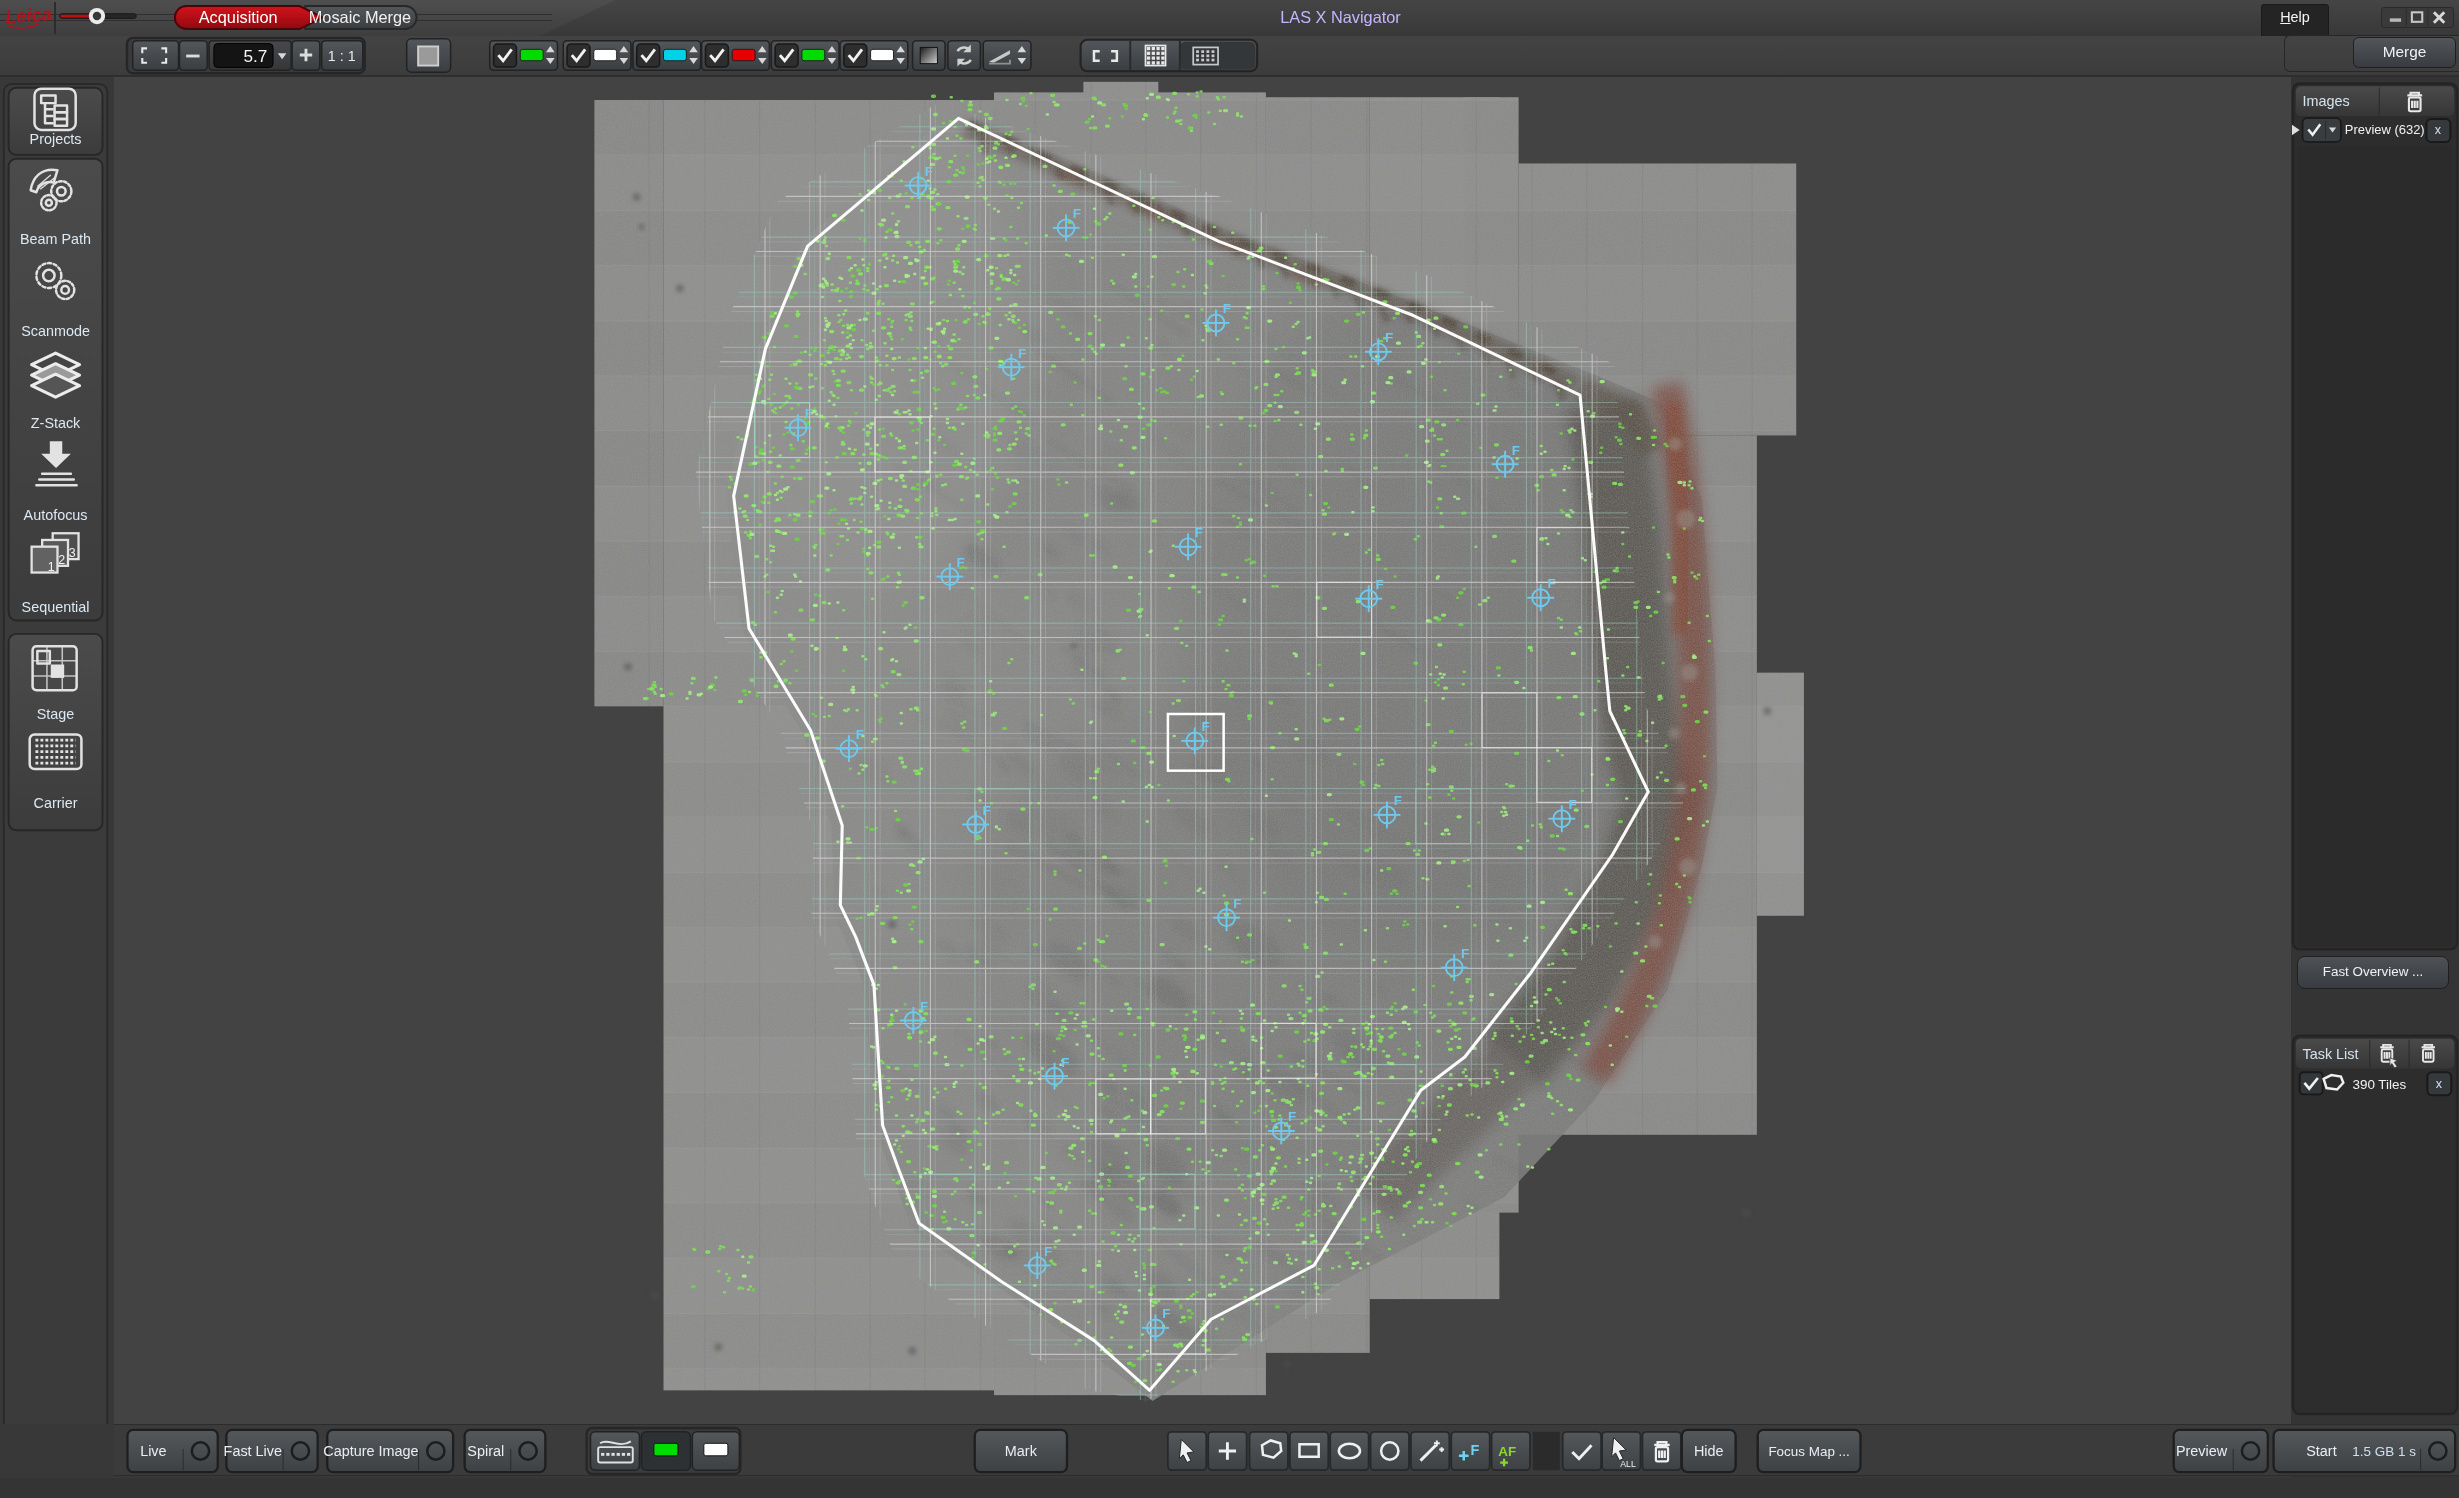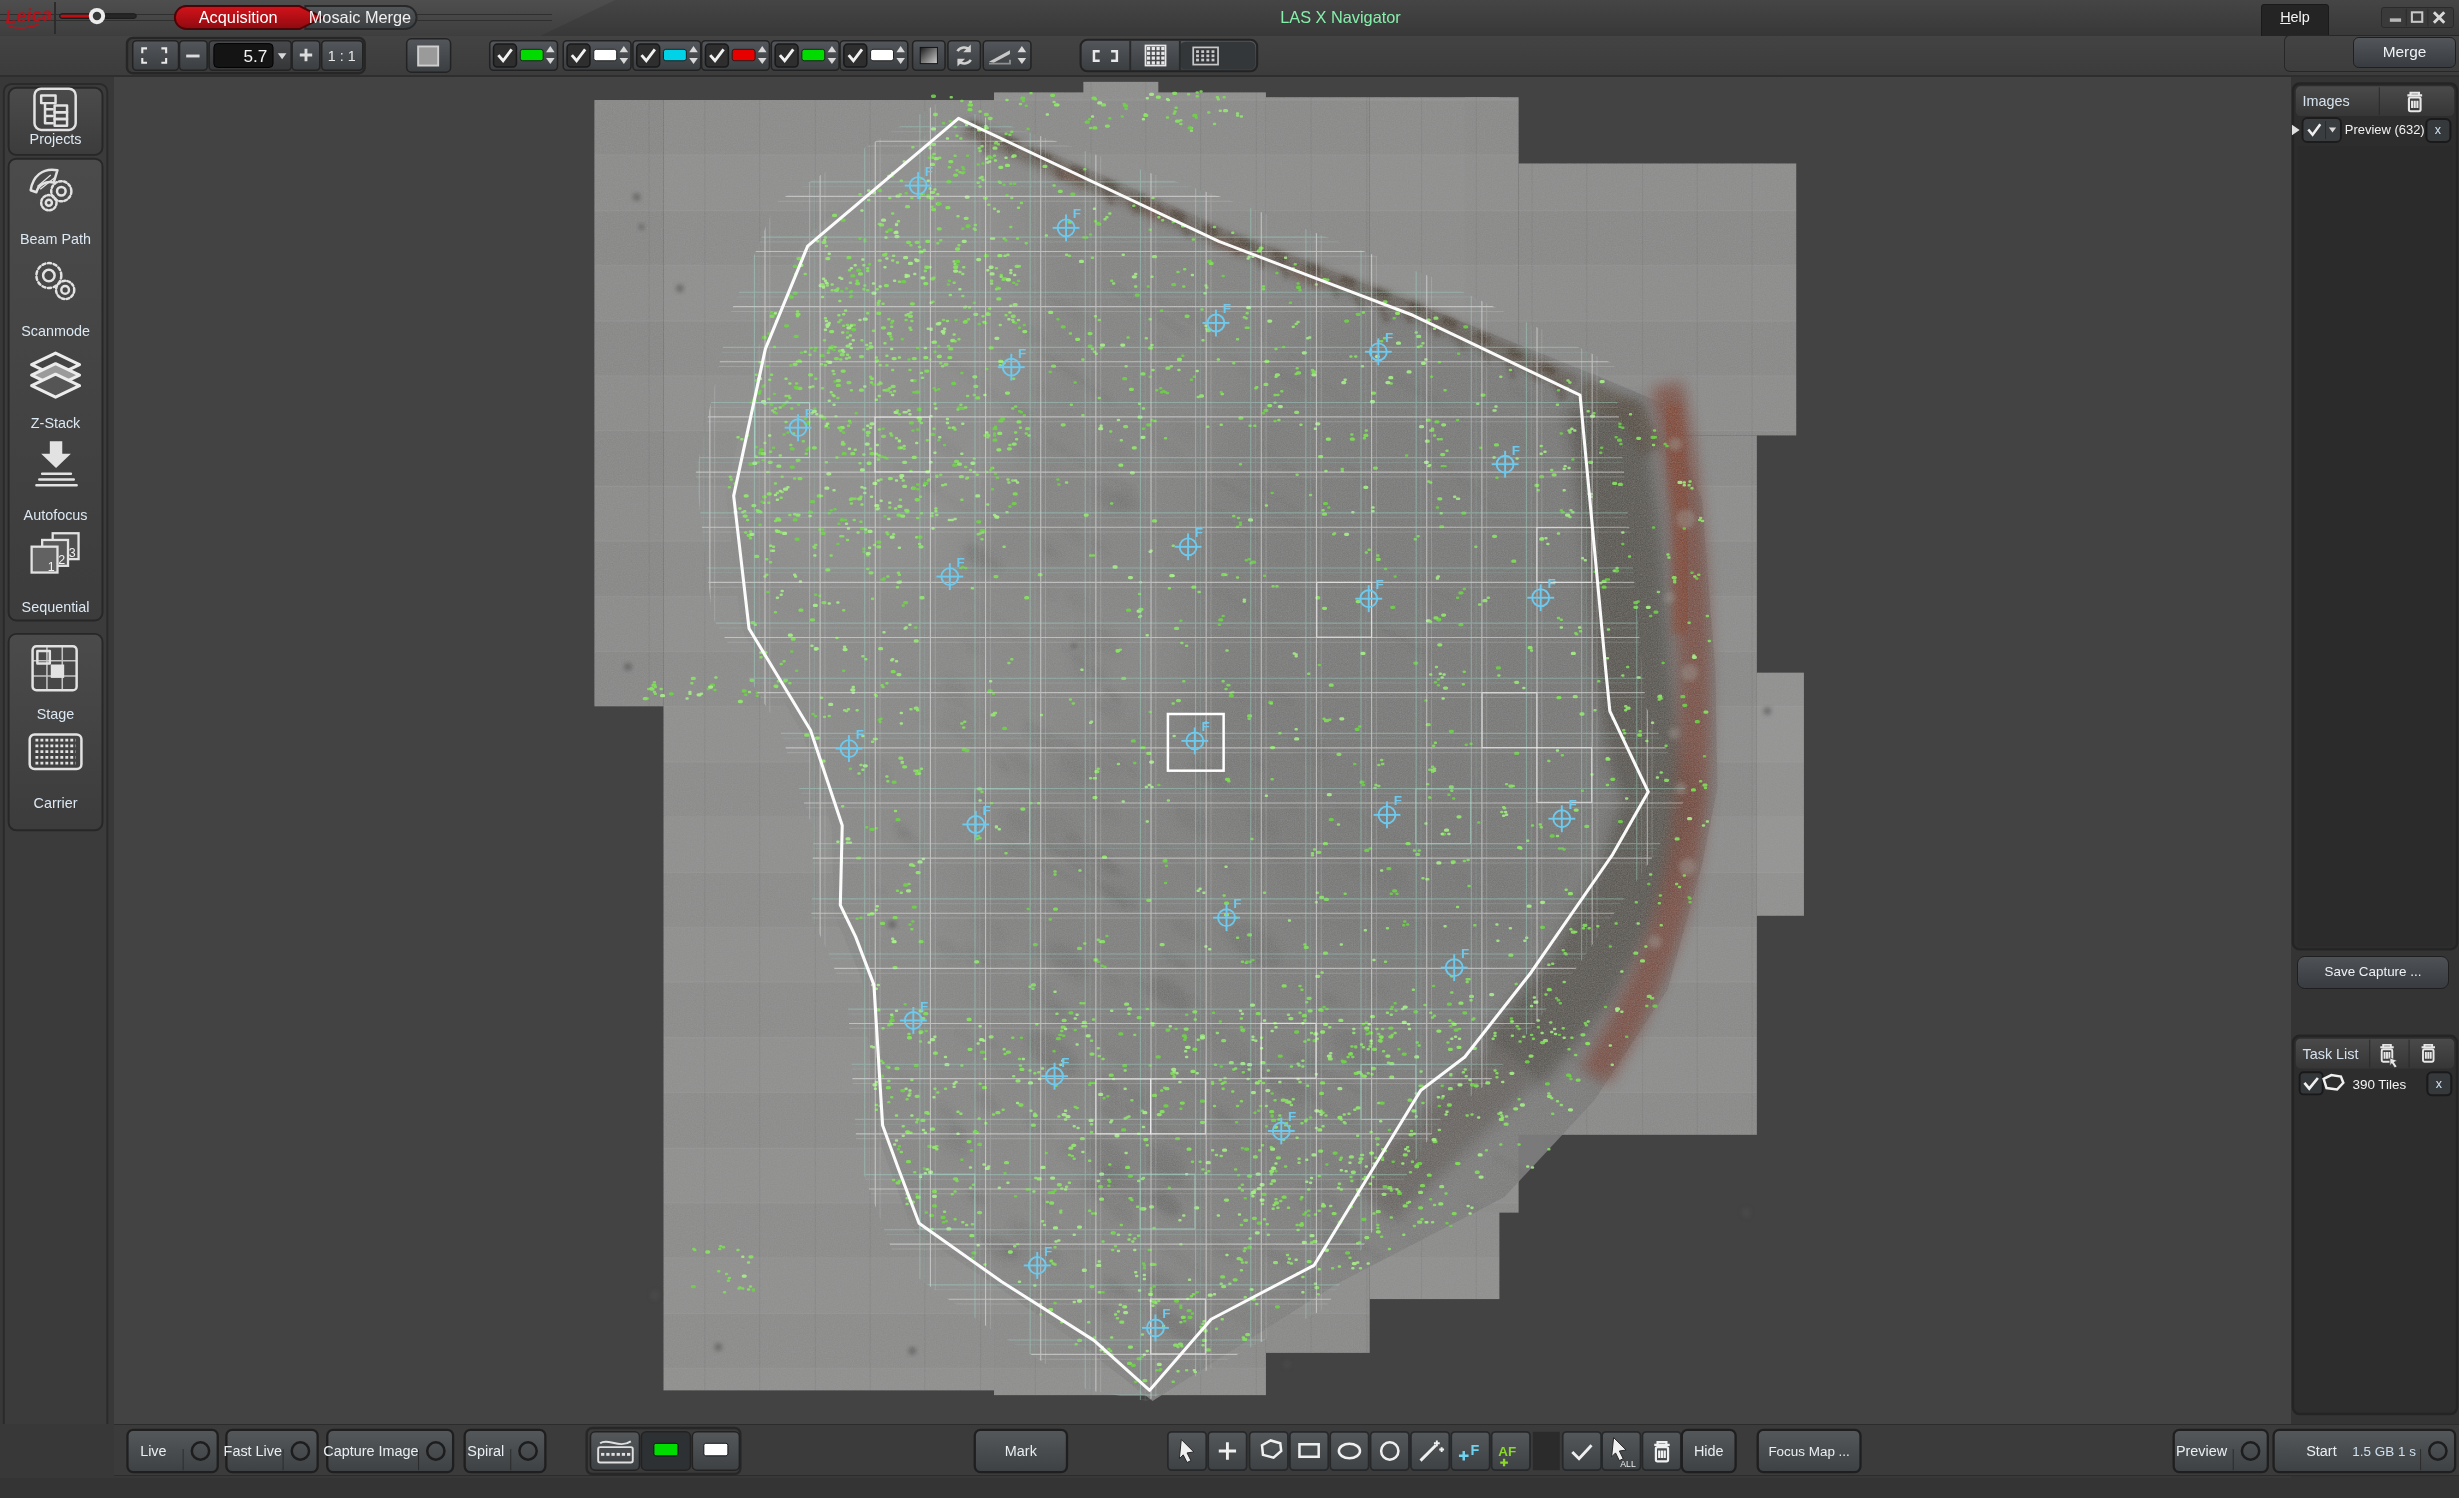--- a/index.html
+++ b/index.html
@@ -9,21 +9,21 @@
 .abs { position:absolute; }
 
 
 #titlebar { left:0; top:0; width:2459px; height:36px;
   background:linear-gradient(180deg,#454545,#383838); }
 #tbleft { left:0; top:0; width:615px; height:36px;
   background:linear-gradient(180deg,#4e4e4e,#3e3e3e);
   clip-path:polygon(0 0, 615px 0, 540px 36px, 0 36px); }
 .groove { left:0; height:1px; background:#2f2f2f; }
 #vsep1 { left:54px; top:1.9px; width:1.9px; height:32px; background:#2c2c2c; }
-#title { left:1230px; top:7.7px; width:221px; text-align:center; color:#86efac; font-size:16.3px; }
+#title { left:1230px; top:7.7px; width:221px; text-align:center; color:#c4b5fd; font-size:16.3px; }
 #helpbtn { left:2261px; top:3.8px; width:68px; height:38px; background:#242424; border:1px solid #1a1a1a;
   border-radius:2.9px; color:#f5f5f5; font-size:14.4px; text-align:center; line-height:24px; }
 #winbtns { left:2381px; top:6.7px; width:73px; height:21px; background:#3a3a3a; border:1px solid #2a2a2a; border-radius:2.9px;}
 
 
 #toolbar { left:0; top:36px; width:2459px; height:41px;
   background:linear-gradient(180deg,#434343,#3c3c3c); border-bottom:2.9px solid #2e2e2e; }
 #closebtn { left:2353px; top:37px; width:103px; height:31px; border:1.9px solid #1f1f1f; border-radius:5.8px;
   background:linear-gradient(180deg,#52565a,#383c40); color:#eef2f5; font-size:15.4px;
   text-align:center; line-height:27px; }
@@ -880,21 +880,21 @@
         <rect x="3.5" y="6" width="11" height="13" rx="1.5"></rect>
         <path d="M6.5,9 v7 M9,9 v7 M11.5,9 v7"></path>
       </g>
       <rect x="9" y="1036" width="24" height="23" rx="4" fill="#34373a" stroke="#191919" stroke-width="2"></rect>
       <path d="M14,1047 l5,6 l9,-11" stroke="#f0f0f0" stroke-width="2.8" fill="none"></path>
       <path d="M34,1043 l8,-4 l10,1.5 l2.5,6.5 l-6.5,7 l-11,-1.5 z" fill="none" stroke="#f0f0f0" stroke-width="2.6"></path>
       <text x="64" y="1053" font-size="14" fill="#f2f2f2">390 Tiles</text>
       <rect x="142" y="1036" width="25" height="24" rx="5" fill="#36393c" stroke="#1a1a1a" stroke-width="2.2"></rect>
       <text x="154" y="1052" font-size="13" fill="#cfe2f2" text-anchor="middle">x</text>
     </svg>
-  <div id="saveov" class="abs">Save Capture ...</div>
+  <div id="saveov" class="abs">Fast Overview ...</div>
 
   <div id="bottombar" class="abs"></div>
   <div id="sidebottom" class="abs"></div>
   <div id="bottomstrip" class="abs"></div>
   <svg id="bottomsvg" class="abs" style="left:114px;top:1424px" width="2345" height="54" viewBox="0 0 2441 56">
       <defs>
         <linearGradient id="bbg" x1="0" y1="0" x2="0" y2="1">
           <stop offset="0" stop-color="#54585b"></stop>
           <stop offset="1" stop-color="#3d4144"></stop>
         </linearGradient>

